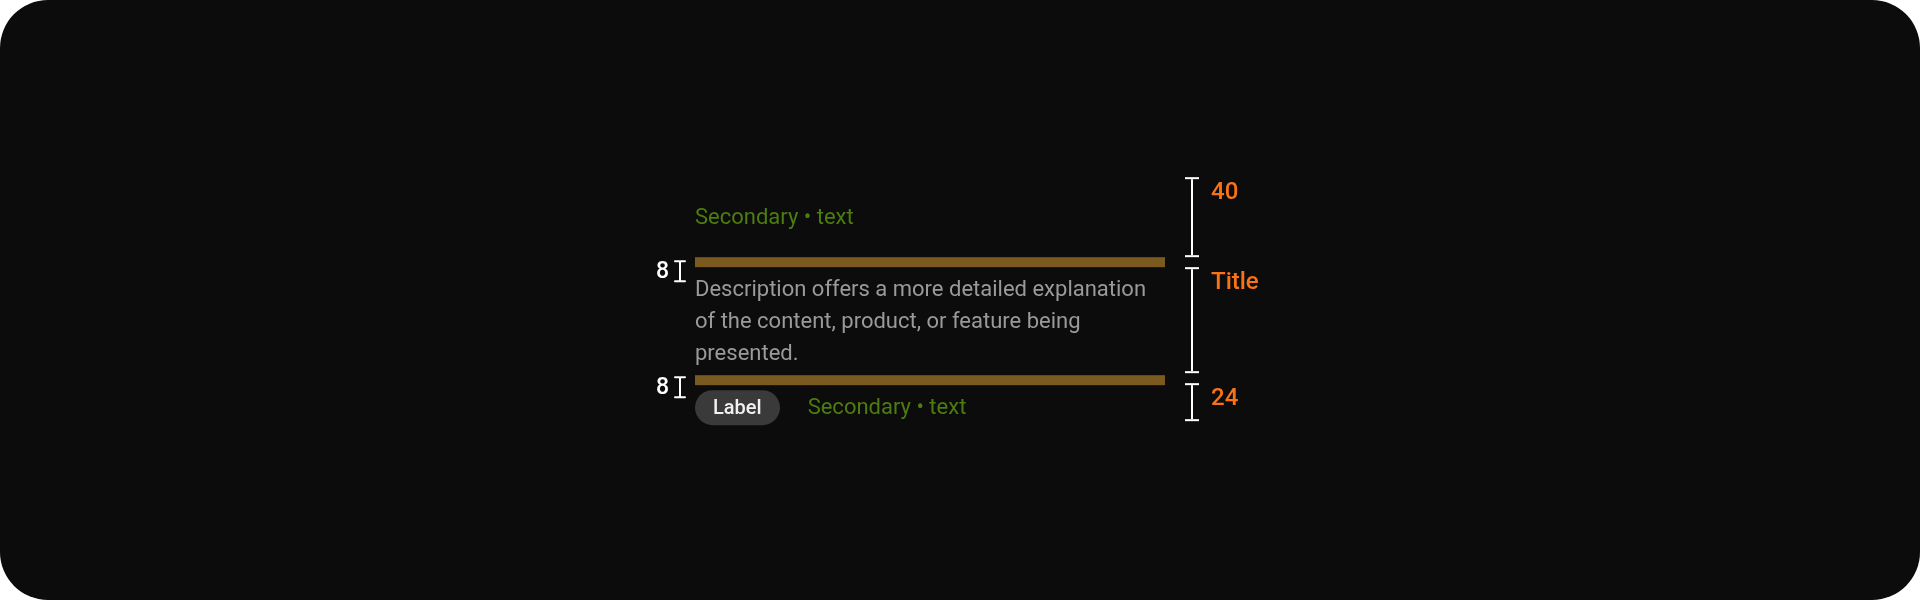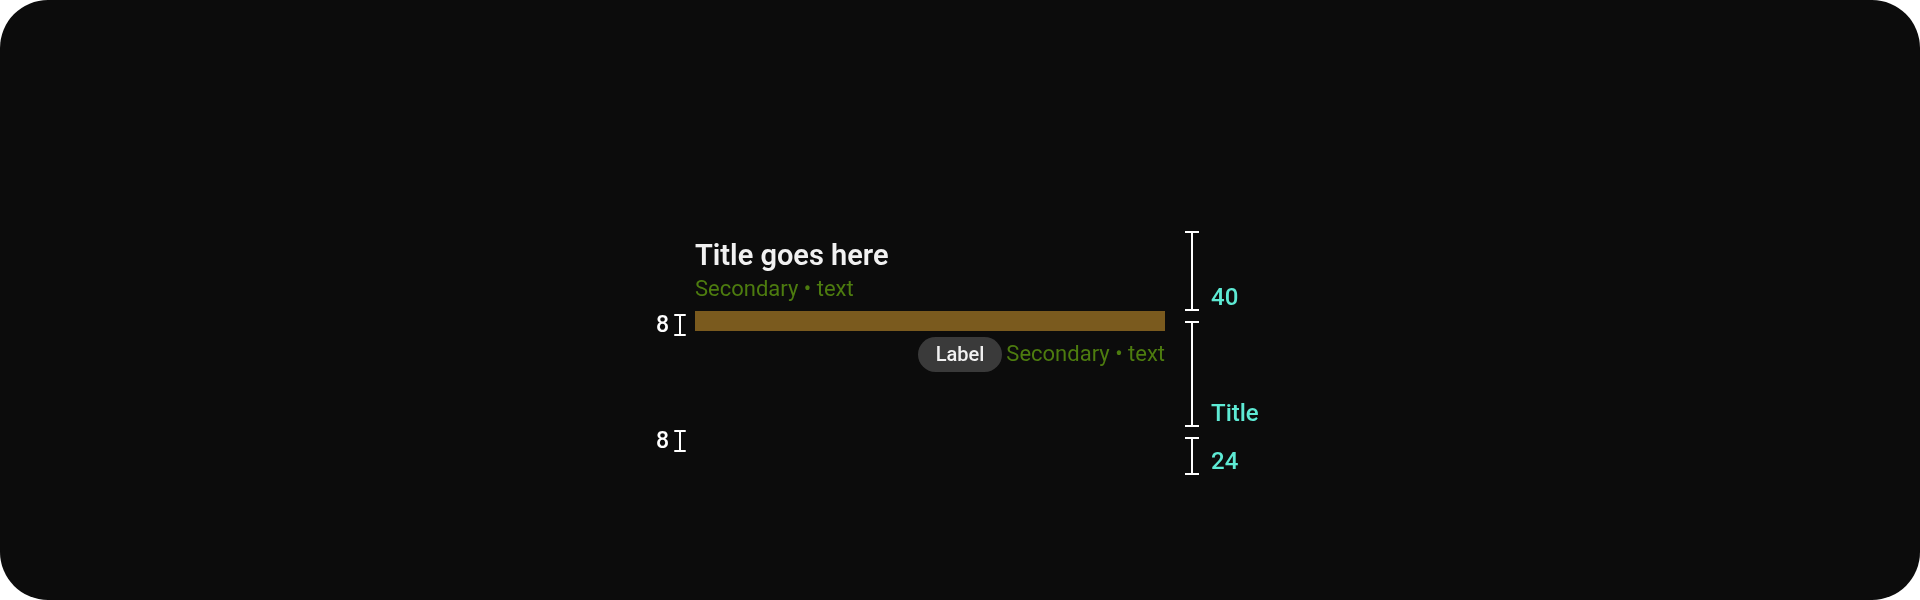--- a/index.html
+++ b/index.html
@@ -60,45 +60,44 @@
   .row-desc { padding: 6px 0 6px 0; }
   .desc {
     color: #9a9a9a;
     font-size: 22px;
     line-height: 1.45;
   }
   .row-meta {
     height: 38px;
     display: flex;
     align-items: center;
-    gap: 4px;
+    gap: 28px;
     padding-top: 8px;
-    justify-content: flex-end;
   }
   .label-pill {
     background: #3a3a3a;
     color: #f1f1f1;
     font-size: 20px;
     line-height: 1;
     padding: 7px 18px 8px;
     border-radius: 999px;
     font-weight: 500;
   }
   .right-col {
     width: 100px;
     position: relative;
     margin-left: 20px;
   }
   .right-ann {
     position: absolute;
     left: 0;
     display: flex;
-    align-items: flex-end;
+    align-items: flex-start;
     gap: 12px;
-    color: #5eead4;
+    color: #f97316;
     font-size: 24px;
     font-weight: 500;
   }
   .v-bracket {
     display: flex;
     flex-direction: column;
     align-items: center;
   }
   .v-bracket .cap { width: 14px; height: 2px; background: #fff; }
   .v-bracket .stem { width: 2px; background: #fff; }
@@ -123,24 +122,26 @@
         <span>
           <svg width="14" height="24" viewBox="0 0 14 24" fill="none">
             <path d="M2 2 H6 M8 2 H12 M7 2 V22 M2 22 H6 M8 22 H12" stroke="#fff" stroke-width="2" stroke-linecap="round"></path>
           </svg>
         </span>
       </div>
     </div>
 
     <div class="center-col">
       <div class="row-header">
-        <div class="title">Title goes here</div>
         <div class="secondary">Secondary • text</div>
       </div>
       <div class="spacer"></div>
+      <div class="row-desc">
+        <div class="desc">Description offers a more detailed explanation of the content, product, or feature being presented.</div>
+      </div>
       <div class="spacer"></div>
       <div class="row-meta">
         <span class="label-pill">Label</span>
         <span class="secondary">Secondary • text</span>
       </div>
     </div>
 
     <div class="right-col">
       <div class="right-ann" style="top:0; height:80px">
         <span class="v-bracket">

